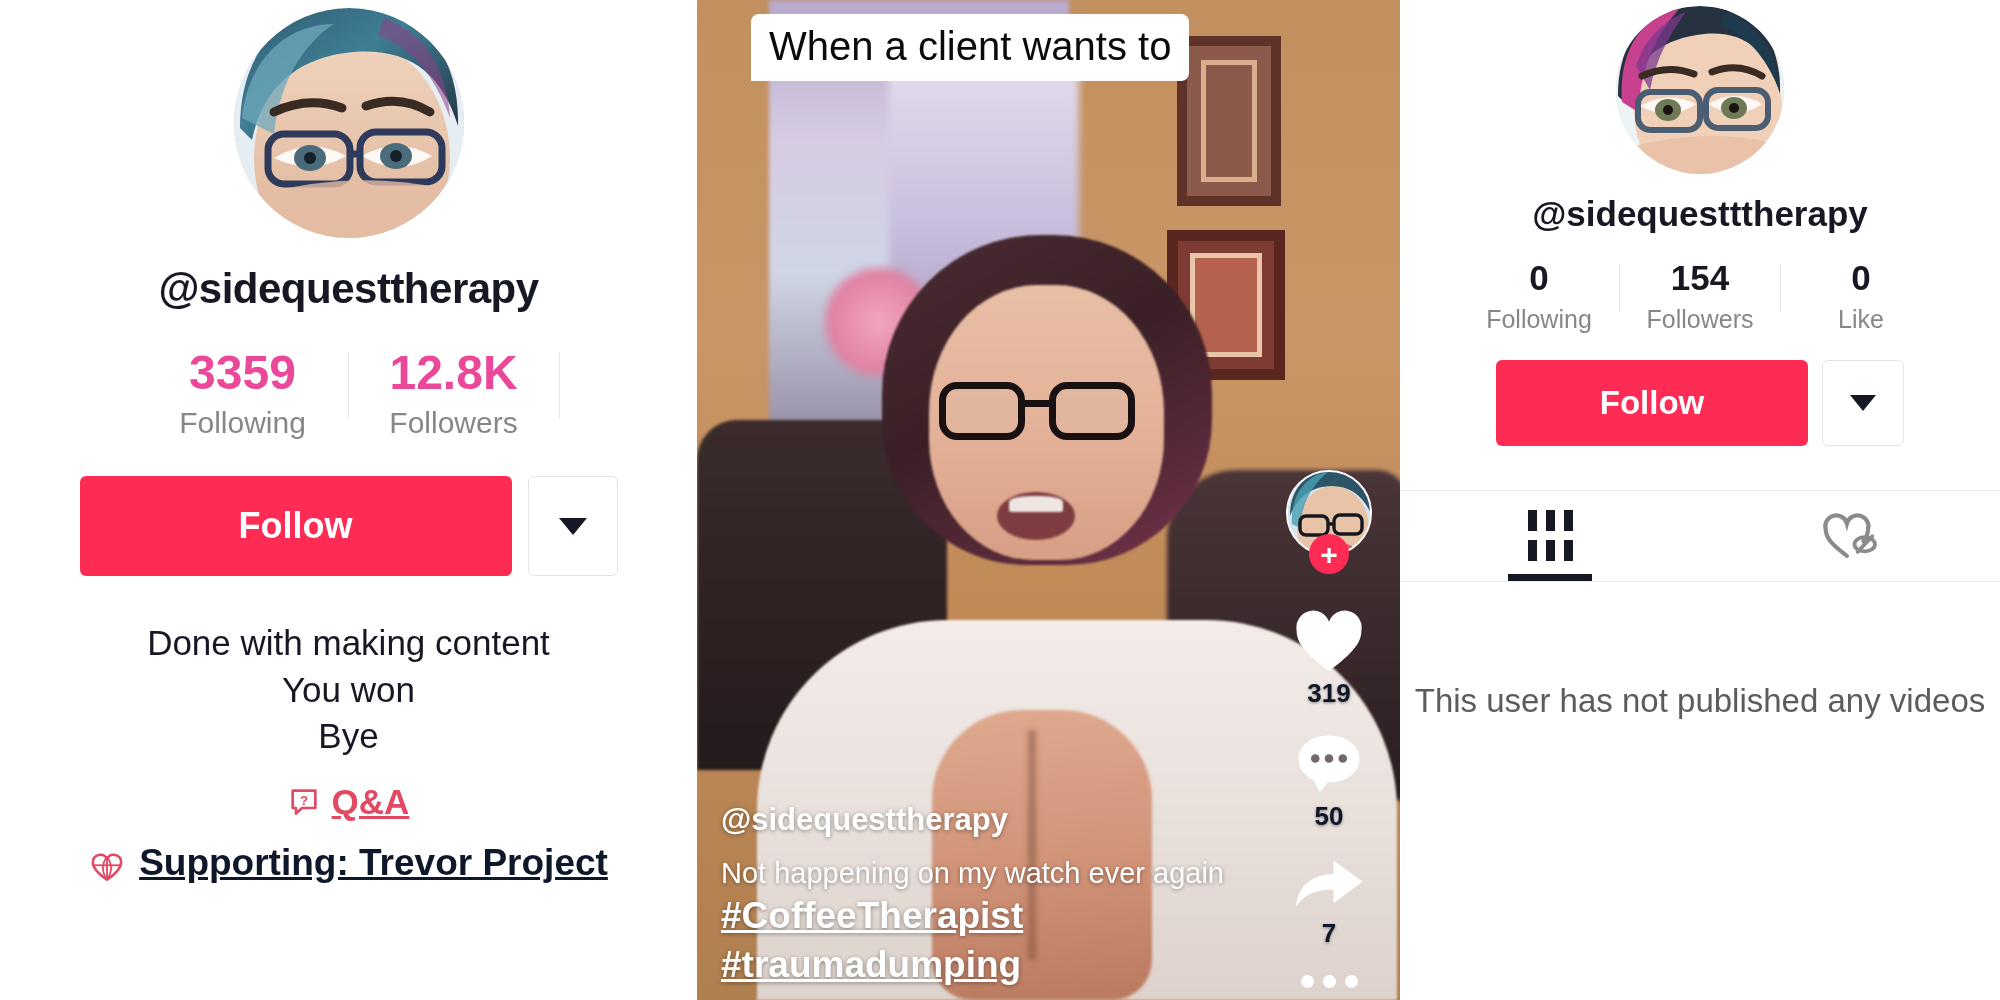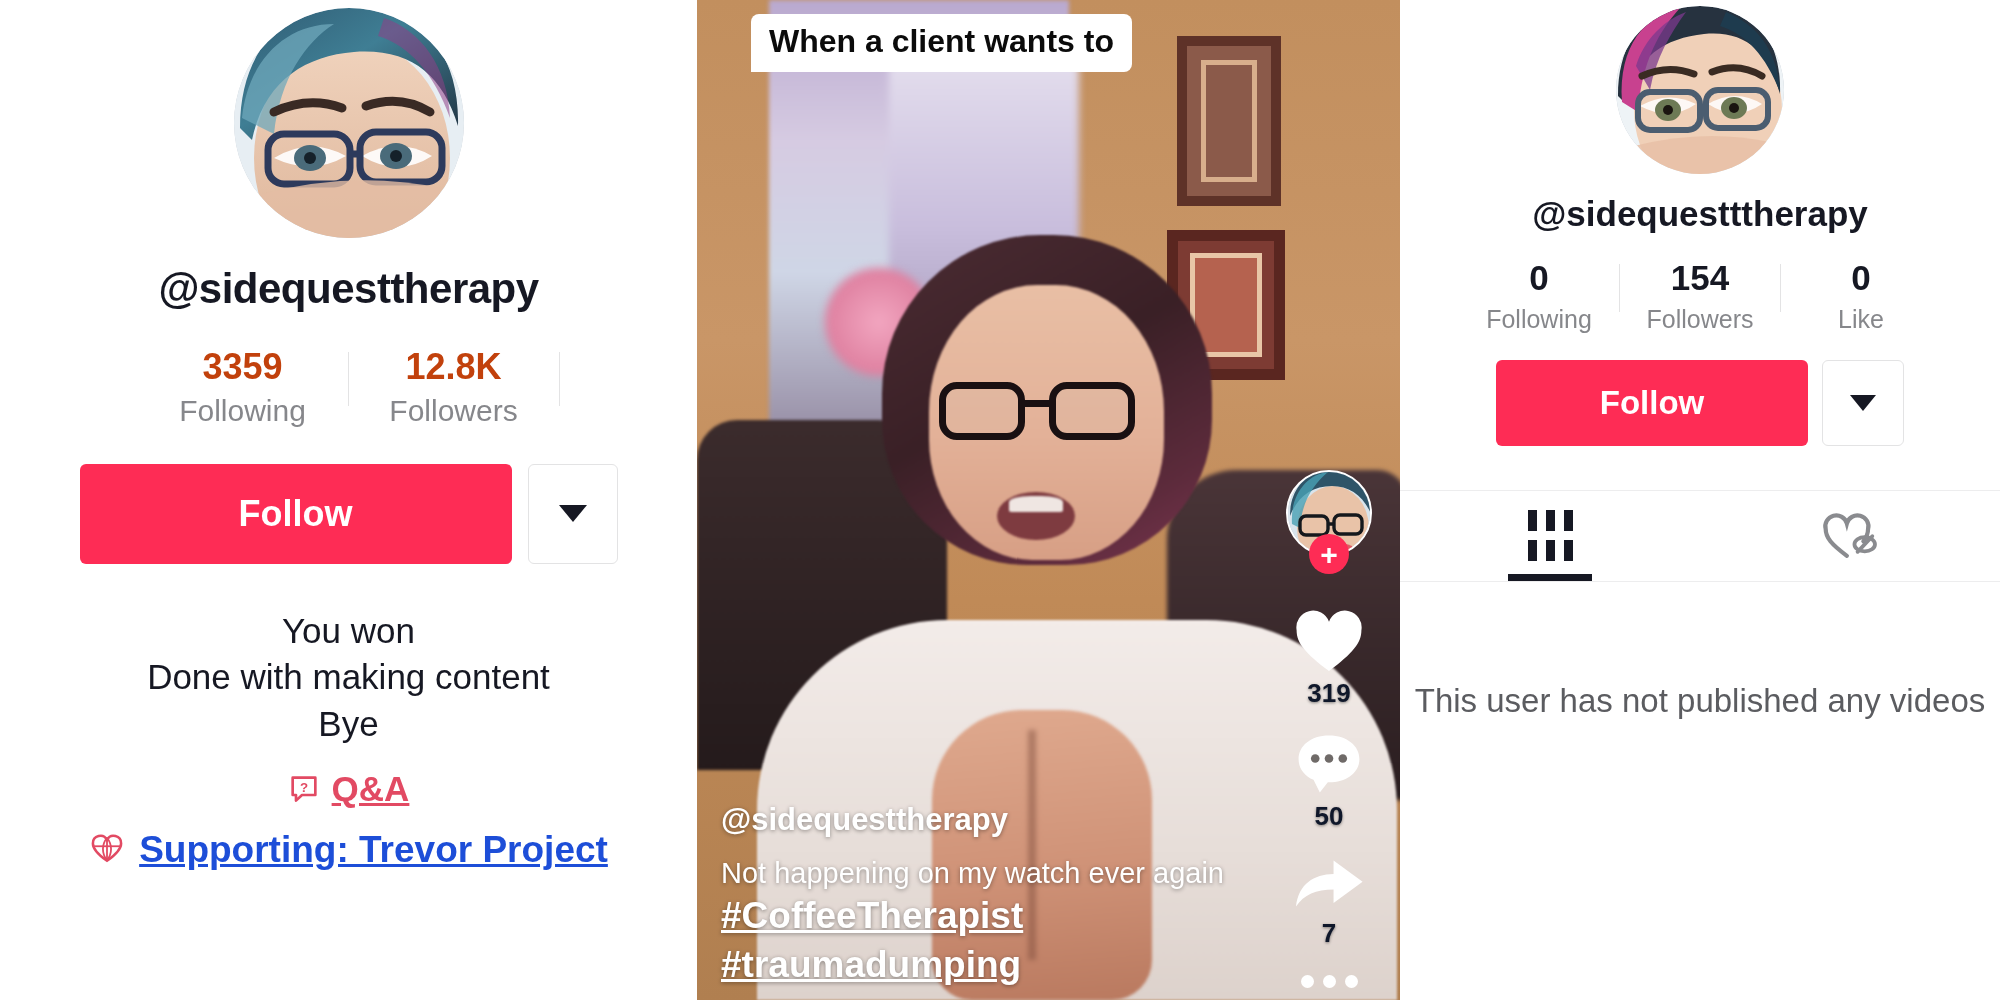--- a/index.html
+++ b/index.html
@@ -29,21 +29,21 @@
     margin-top: 30px;
     font-size: 42px; font-weight: 700; color: #161823;
     letter-spacing: -0.5px; line-height: 1;
   }
   .stats-l {
     margin-top: 38px; display: flex; align-items: flex-start;
     width: 100%; justify-content: center;
   }
   .stat { display: flex; flex-direction: column; align-items: center; }
   .stat-l { width: 210px; }
-  .stat-num { font-size: 36px; font-weight: 700; color: #c2410c; line-height: 1.05; }
+  .stat-num { font-size: 48px; font-weight: 700; color: #ec4899; line-height: 1.05; }
   .stat-lab { font-size: 30px; color: #86878b; margin-top: 8px; font-weight: 400; }
   .divider-v { width: 1px; background: #e3e3e4; align-self: stretch; margin: 4px 0 22px; }
 
   .followrow-l { margin-top: 36px; display: flex; align-items: center; gap: 16px; }
   .follow-btn {
     background: #fe2c55; color: #fff; border: none;
     font-weight: 700; border-radius: 6px;
     display: flex; align-items: center; justify-content: center;
   }
   .follow-btn-l { width: 432px; height: 100px; font-size: 36px; }
@@ -61,22 +61,22 @@
     margin-top: 26px; display: flex; align-items: center; justify-content: center;
     gap: 12px; font-size: 35px; color: #161823; font-weight: 600;
     width: 100%; padding: 0 6px;
   }
   .link-l svg { flex: none; }
   .qa-l {
     margin-top: 22px; display: flex; align-items: center; justify-content: center;
     gap: 12px; color: #e24a63; font-size: 35px; font-weight: 700;
   }
   .support-l {
-    margin-top: 20px; display: flex; align-items: flex-start; justify-content: center;
-    gap: 14px; color: #1d4ed8; font-size: 37px; font-weight: 700;
+    margin-top: 20px; display: flex; align-items: flex-end; justify-content: center;
+    gap: 14px; color: #0f172a; font-size: 37px; font-weight: 700;
   }
 
   
   .panel-video {
     position: relative; width: 703px; height: 1000px; overflow: hidden;
     background: #c08a5a;
   }
   .vid-bg { position: absolute; inset: 0; }
   .wall {
     position: absolute; inset: 0;
@@ -155,21 +155,21 @@
   }
   .hands i { position:absolute; left: 96px; top: 20px; width: 8px; height: 230px;
              background: rgba(120,70,55,0.45); display:block; filter: blur(2px); }
 
   .caption {
     position: absolute; left: 54px; top: 14px; width: 582px;
     display: flex; flex-direction: column; align-items: flex-start;
     font-family: "Liberation Sans", sans-serif;
   }
   .caption span {
-    background: #fff; color: #0b0b0b; font-size: 32px; font-weight: 700;
+    background: #fff; color: #0b0b0b; font-size: 40px; font-weight: 400;
     line-height: 1.18; padding: 9px 18px 11px; border-radius: 8px;
     white-space: nowrap;
   }
   .caption span:first-child { border-radius: 8px 8px 8px 0; }
 
   .rail {
     position: absolute; right: 16px; bottom: 8px; width: 110px;
     display: flex; flex-direction: column; align-items: center;
   }
   .rail-avatar-wrap { position: relative; width: 86px; height: 104px; margin-bottom: 34px; }
@@ -300,22 +300,22 @@
     </div>
 
     <div class="followrow-l">
       <button class="follow-btn follow-btn-l">Follow</button>
       <button class="caret-btn caret-btn-l">
         <span class="caret"></span>
       </button>
     </div>
 
     <div class="bio-l">
+      <div>Done with making content</div>
       <div>You won</div>
-      <div>Done with making content</div>
       <div>Bye</div>
     </div>
 
 
     <a class="qa-l" href="#">
       <svg width="32" height="32" viewBox="0 0 24 24">
         <path d="M3.5 3.5 h17 v13 h-10 l-4.5 4.2 v-4.2 h-2.5 z" fill="none" stroke="#e24a63" stroke-width="2" stroke-linejoin="round"></path>
         <text x="12" y="14.2" font-size="10" font-weight="bold" fill="#e24a63" text-anchor="middle" font-family="Liberation Sans, sans-serif">?</text>
       </svg>
       <span>Q&amp;A</span>

